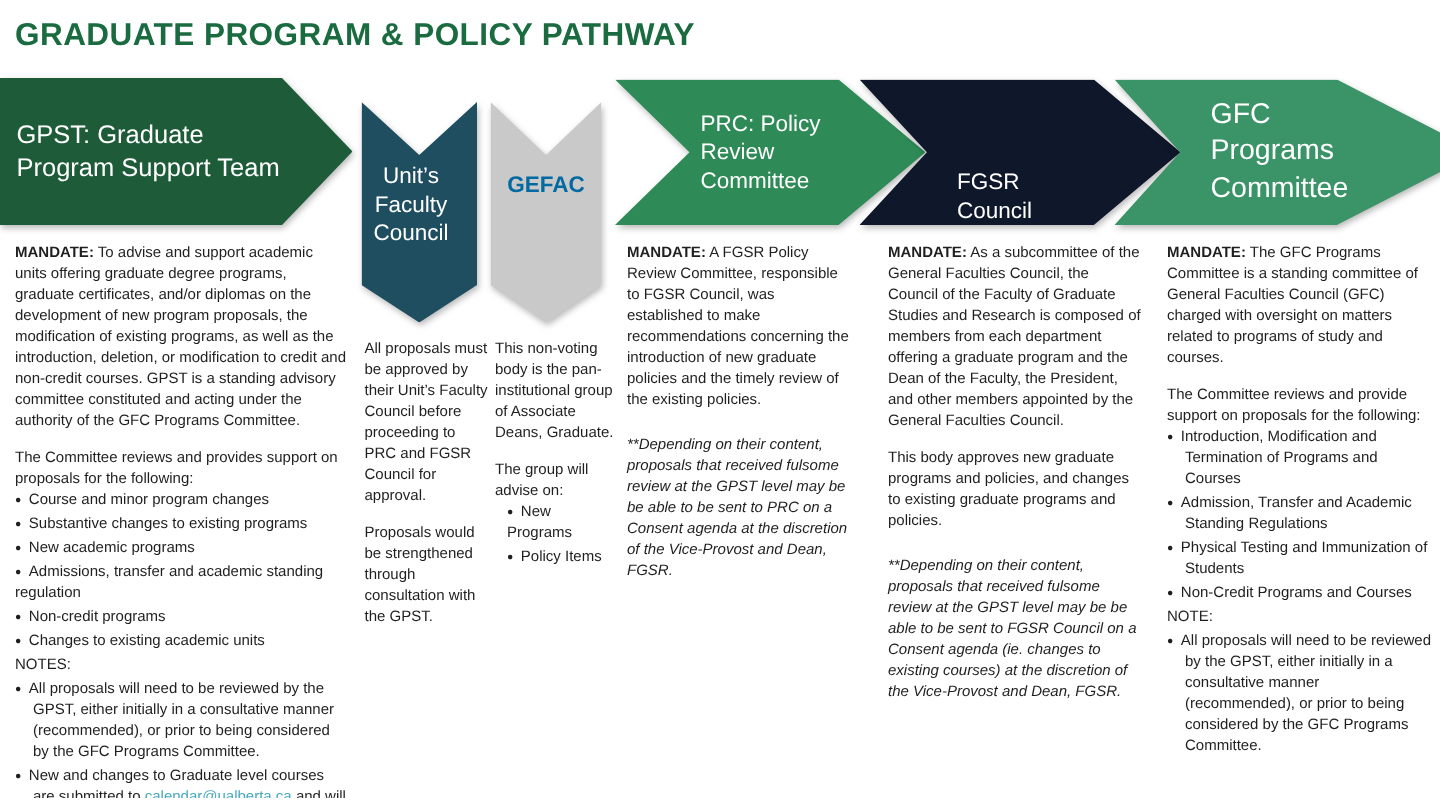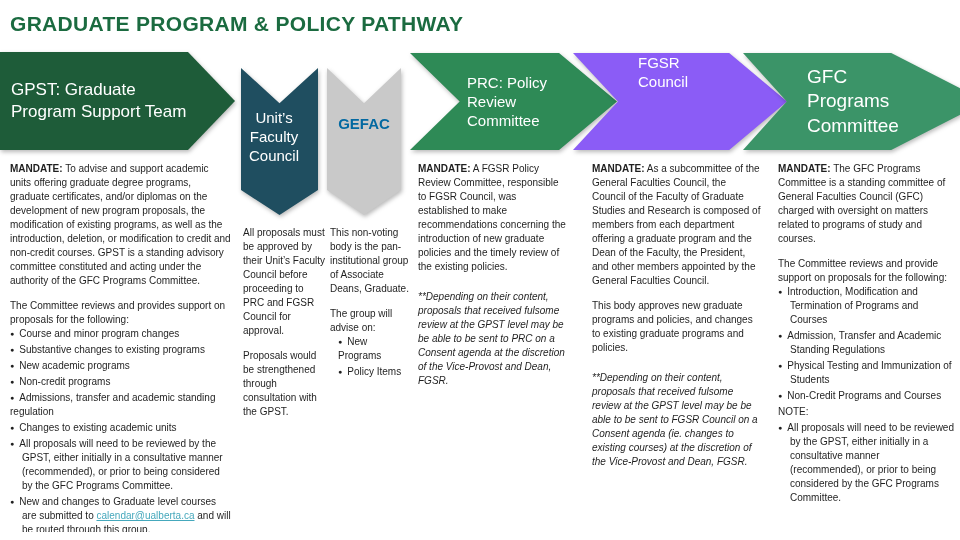--- a/index.html
+++ b/index.html
@@ -32,21 +32,21 @@
   #gefac-shape .shape-label { position:absolute; left:0; right:0; top:46px; text-align:center;
     color:#0369a1; font-weight:bold; font-size:15px; }
 
   #prc-wrap { left:410px; top:53px; width:207px; height:97px; }
   #prc-shape { clip-path:polygon(0 0, 72% 0, 100% 50%, 72% 100%, 0 100%, 24% 50%);
     background:#2e8a56; display:flex; align-items:center; padding-left:57px; }
   #prc-shape .shape-label { font-size:15px; }
 
   #fgsr-wrap { left:573px; top:53px; width:214px; height:97px; }
   #fgsr-shape { clip-path:polygon(0 0, 73% 0, 100% 50%, 73% 100%, 0 100%, 21% 50%);
-    background:#8b5cf6; display:flex; align-items:flex-start; padding-left:65px; }
+    background:#0f172a; display:flex; align-items:flex-end; padding-left:65px; }
   #fgsr-shape .shape-label { font-size:15px; }
 
   #gfc-wrap { left:743px; top:53px; width:243px; height:97px; }
   #gfc-shape { clip-path:polygon(0 0, 61% 0, 100% 50%, 61% 100%, 0 100%, 18% 50%);
     background:#3b9468; display:flex; align-items:center; padding-left:64px; }
   #gfc-shape .shape-label { font-size:19px; }
 
   
   .col { position:absolute; font-size:10px; line-height:1.4; color:#1f1f1f; }
   .col p { margin:0 0 11px 0; }
@@ -117,23 +117,24 @@
 Committee</div>
     </div>
   </div>
 
   <div class="col" id="col-gpst">
     <p><span class="b">MANDATE:</span><span>  To advise and support academic units offering graduate degree programs, graduate certificates, and/or diplomas on the development of new program proposals, the modification of existing programs, as well as the introduction, deletion, or modification to credit and non-credit courses. GPST is a standing advisory committee constituted and acting under the authority of the GFC Programs Committee.</span></p>
     <div>The Committee reviews and provides support on proposals for the following:</div>
     <div class="bullet">Course and minor program changes</div>
     <div class="bullet">Substantive changes to existing programs</div>
     <div class="bullet">New academic programs</div>
+    <div class="bullet">Admissions, transfer and academic standing regulation</div>
     <div class="bullet">Non-credit programs</div>
-    <div class="bullet">Admissions, transfer and academic standing regulation</div>
     <div class="bullet">Changes to existing academic units</div>
+    <div class="notes-label group-gap">NOTES:</div>
     <div class="bullet hang">All proposals will need to be reviewed by the GPST, either initially  in a consultative manner (recommended), or prior to being considered by the GFC Programs Committee.</div>
     <div class="bullet hang"><span>New and changes to Graduate level courses are submitted to </span><a class="doc-link" href="#">calendar@ualberta.ca</a><span> and will be routed through this group.</span></div>
   </div>
 
   <div class="col" id="col-unit">
     <p>All proposals must be approved by their Unit’s Faculty Council before proceeding to PRC and FGSR Council for approval.</p>
     <p class="group-gap">Proposals would be strengthened through consultation with the GPST.</p>
   </div>
 
   <div class="col" id="col-gefac">

